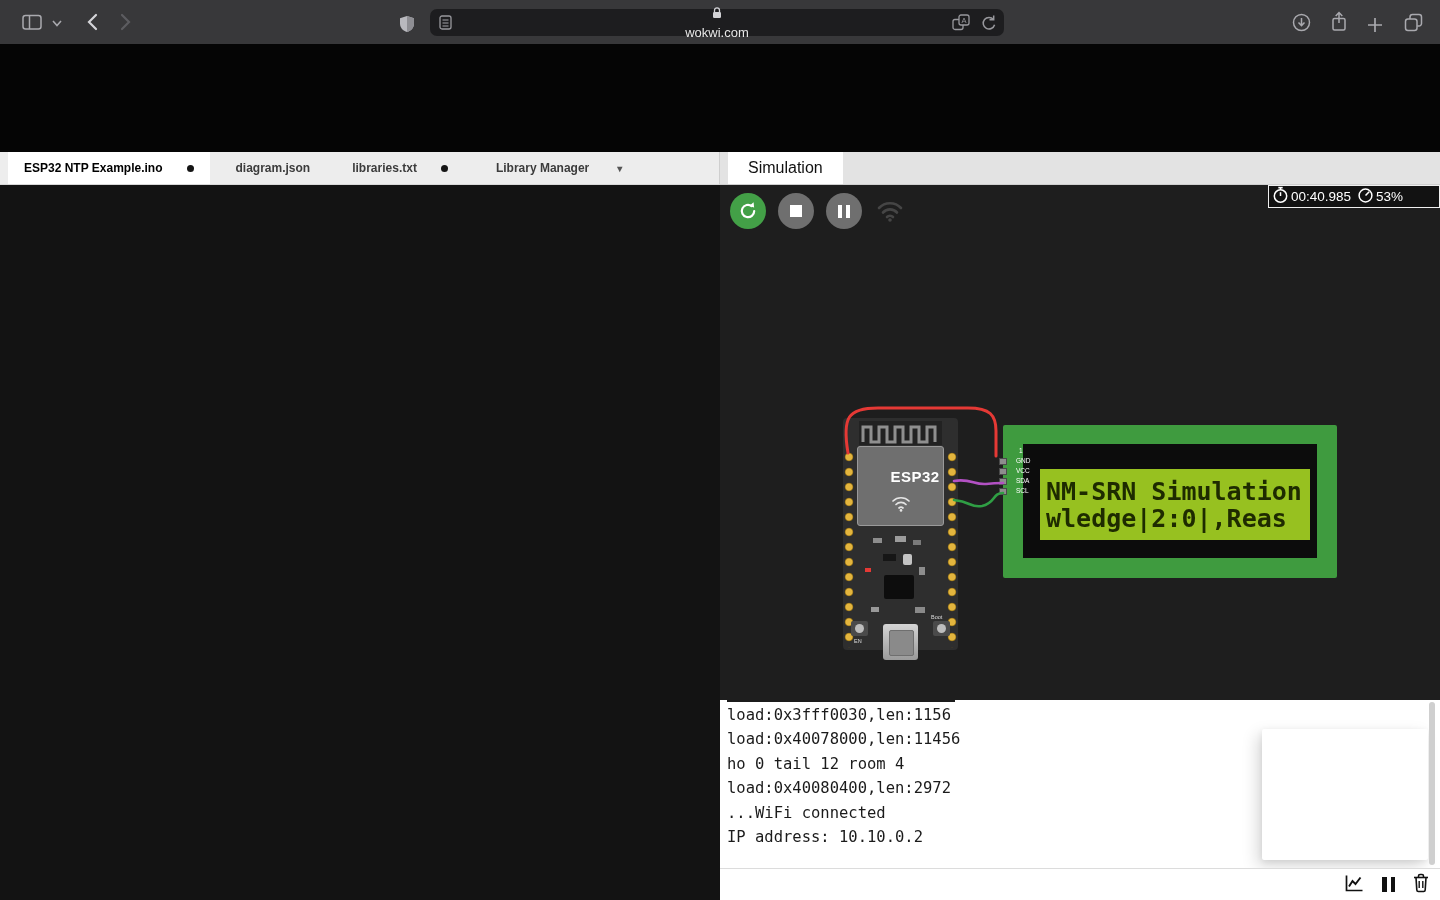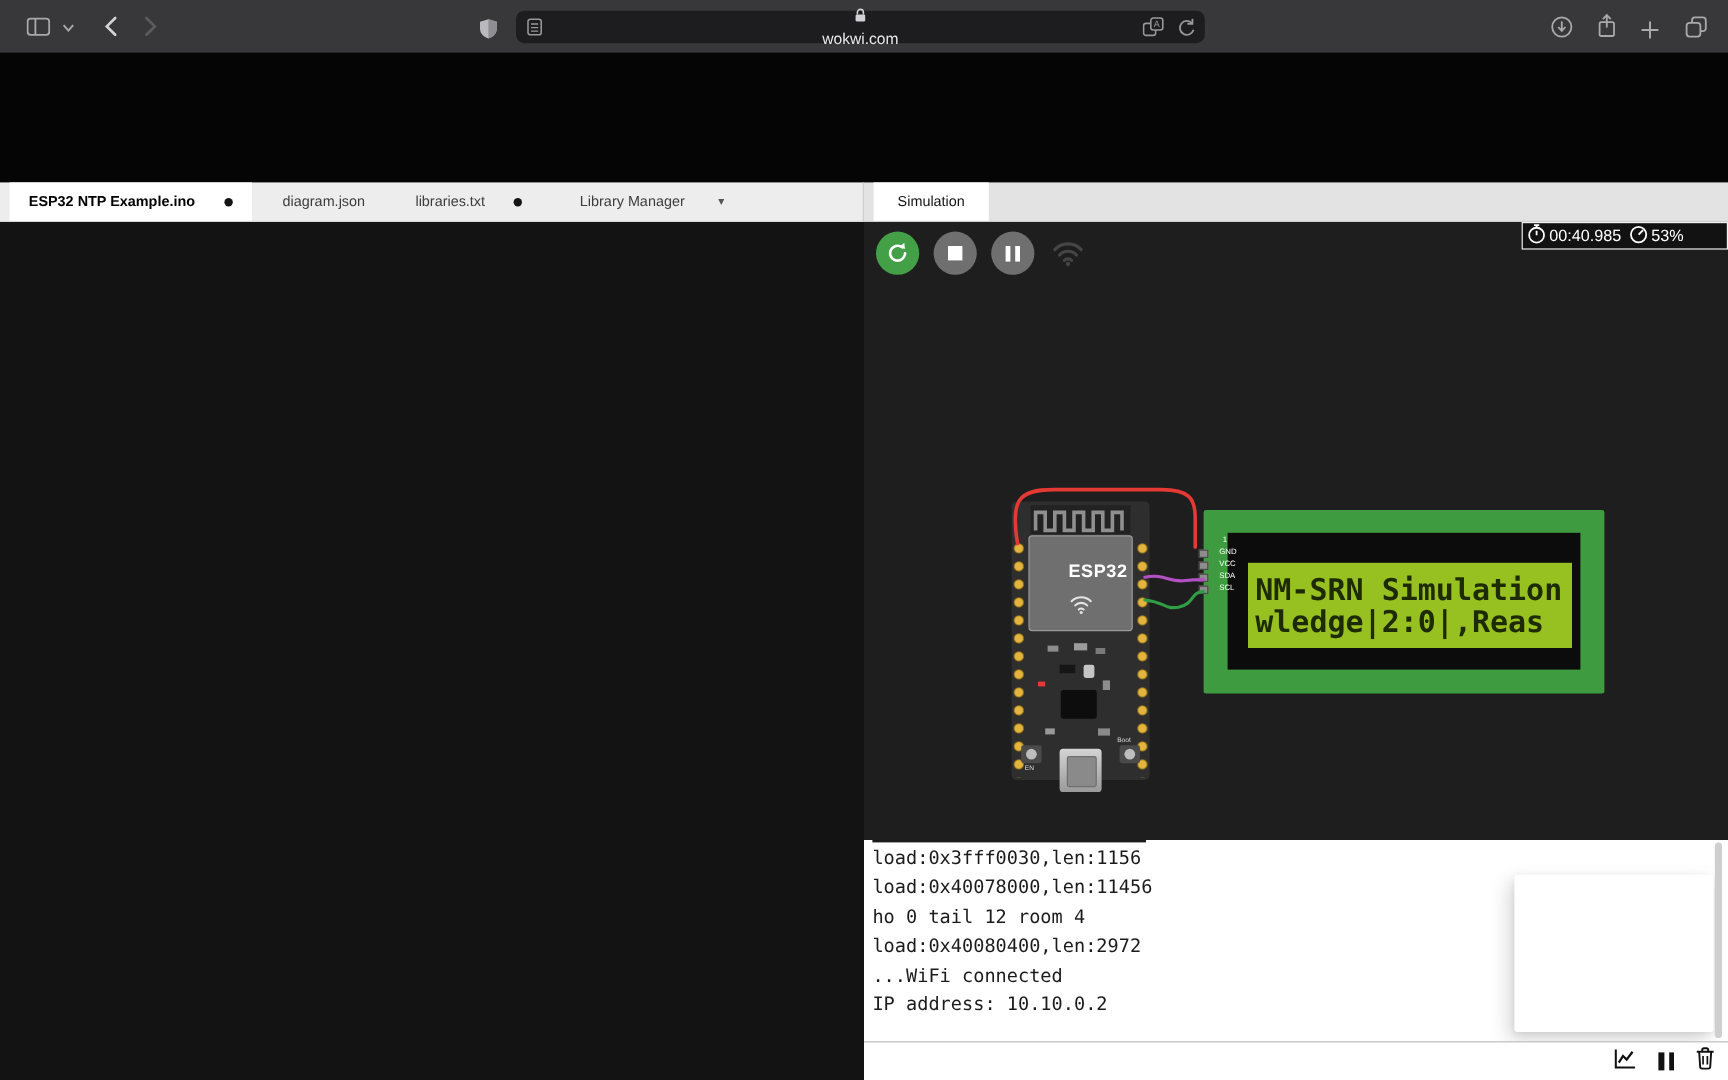--- a/index.html
+++ b/index.html
@@ -19,30 +19,30 @@
 
   
   .site-header { position:absolute; left:0; top:44px; width:1440px; height:108px; background:#050505; }
 
   
   .editor-tabbar { position:absolute; left:0; top:152px; width:720px; height:33px;
                    background:#ededed; border-bottom:1px solid #d8d8d8; border-right:1px solid #cfcfcf;
                    display:flex; align-items:stretch; font-size:12px; color:#3c3c3c; }
   .etab { display:flex; align-items:center; gap:24px; padding:0 16px; white-space:nowrap; cursor:default; }
   .etab.active { background:#fff; color:#000; font-weight:bold; margin-left:8px; }
-  .etab.plain { margin-left:10px; }
+  .etab.plain { margin-left:10px;font-weight:bold; }
   .dot { width:7px; height:7px; border-radius:50%; background:#151515; }
   .caret { color:#555; font-size:10px; margin-left:4px; }
   .editor-body { position:absolute; left:0; top:185px; width:720px; height:715px; background:#131313; }
 
   
   .sim-tabbar { position:absolute; left:720px; top:152px; width:720px; height:33px;
                 background:#e3e3e3; border-bottom:1px solid #cfcfcf; display:flex; align-items:stretch; }
   .stab { margin-left:8px; background:#fff; padding:0 20px; display:flex; align-items:center;
-          font-size:12px; color:#111; }
+          font-size:16px; color:#111; }
   .sim-canvas { position:absolute; left:720px; top:185px; width:720px; height:515px;
                 background:#1e1e1e; overflow:hidden; }
   .cbtn { position:absolute; width:36px; height:36px; border-radius:50%;
           display:flex; align-items:center; justify-content:center; }
   .cbtn.green { background:#43a047; }
   .cbtn.gray  { background:#6f6f6f; }
   .stop-sq { width:12px; height:12px; background:#fff; }
   .pbars { display:flex; gap:4px; }
   .pbars i { display:block; width:4px; height:13px; background:#fff; }
   .timerbox { position:absolute; right:0; top:0; height:23px; width:172px; background:#121212;

